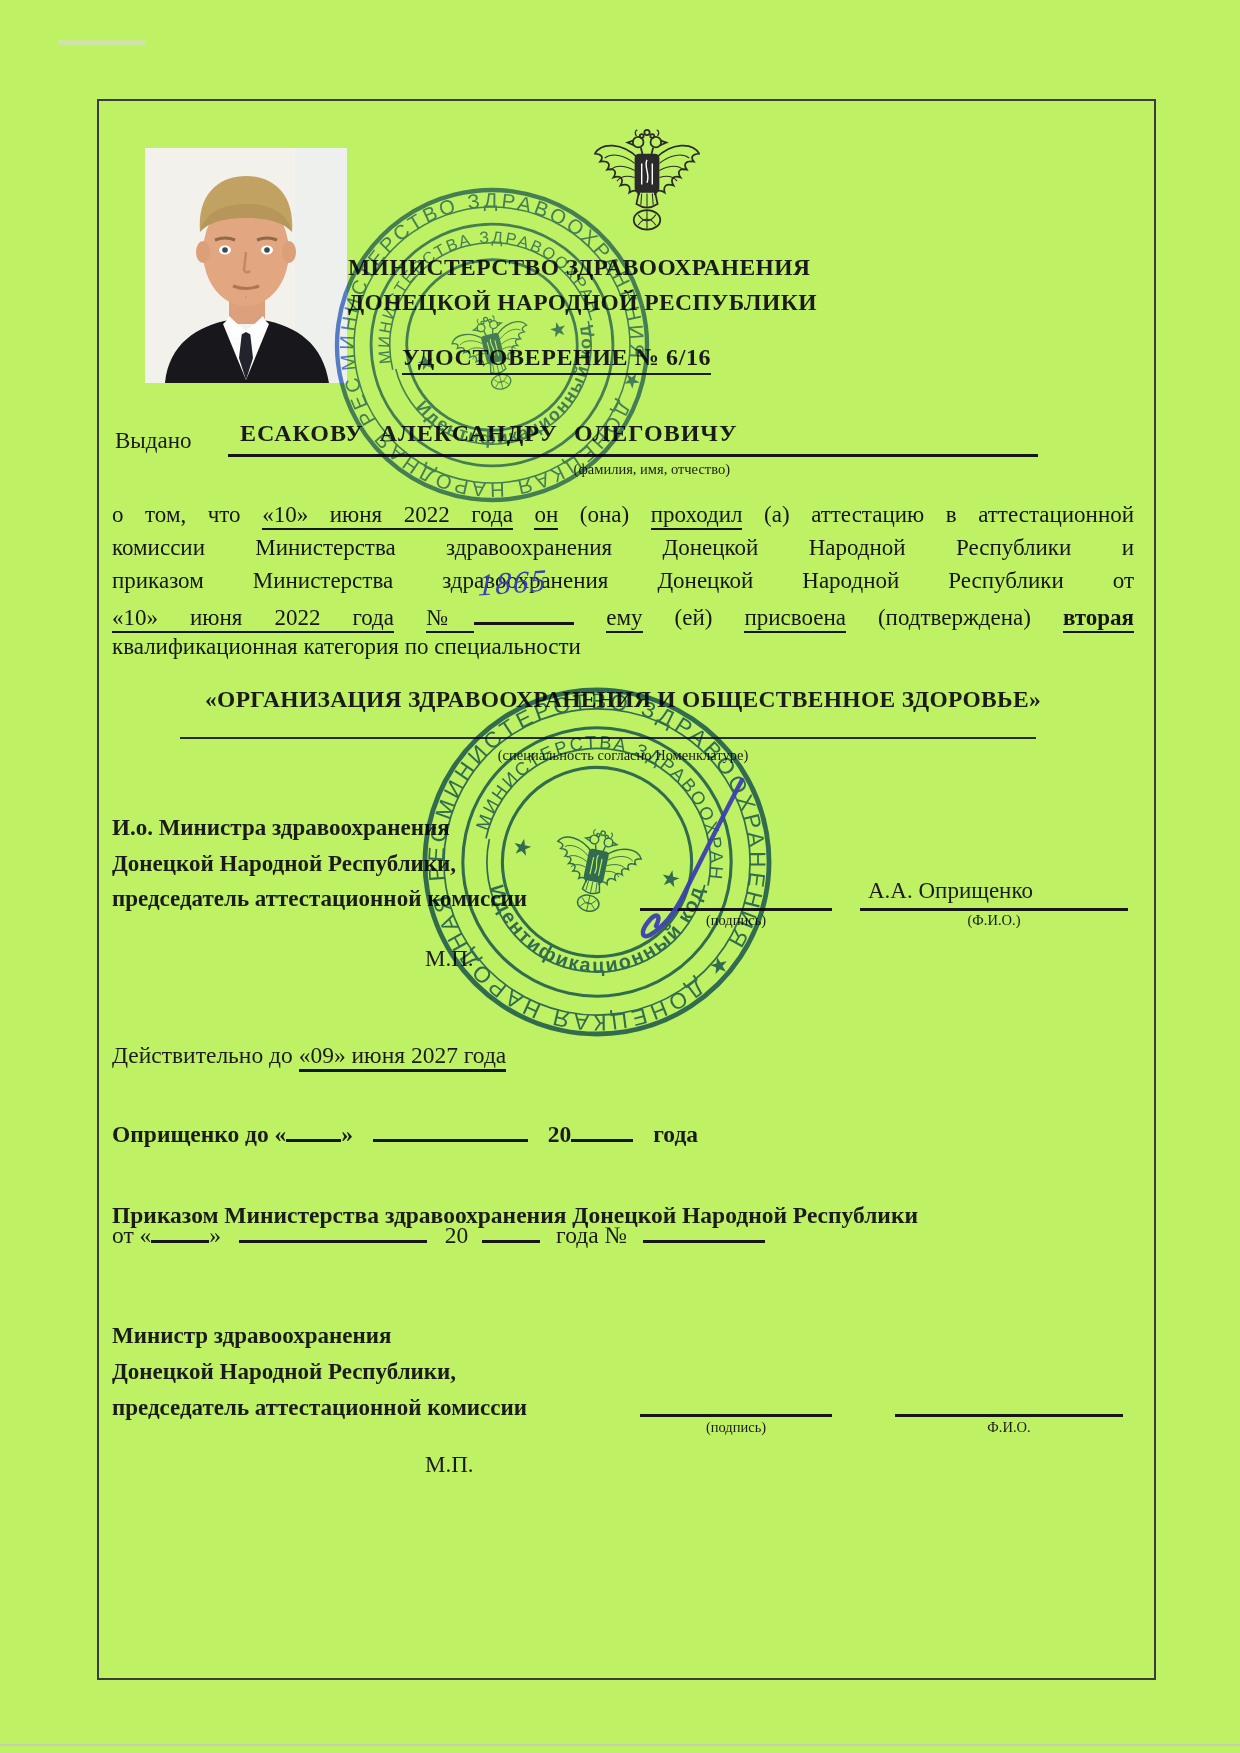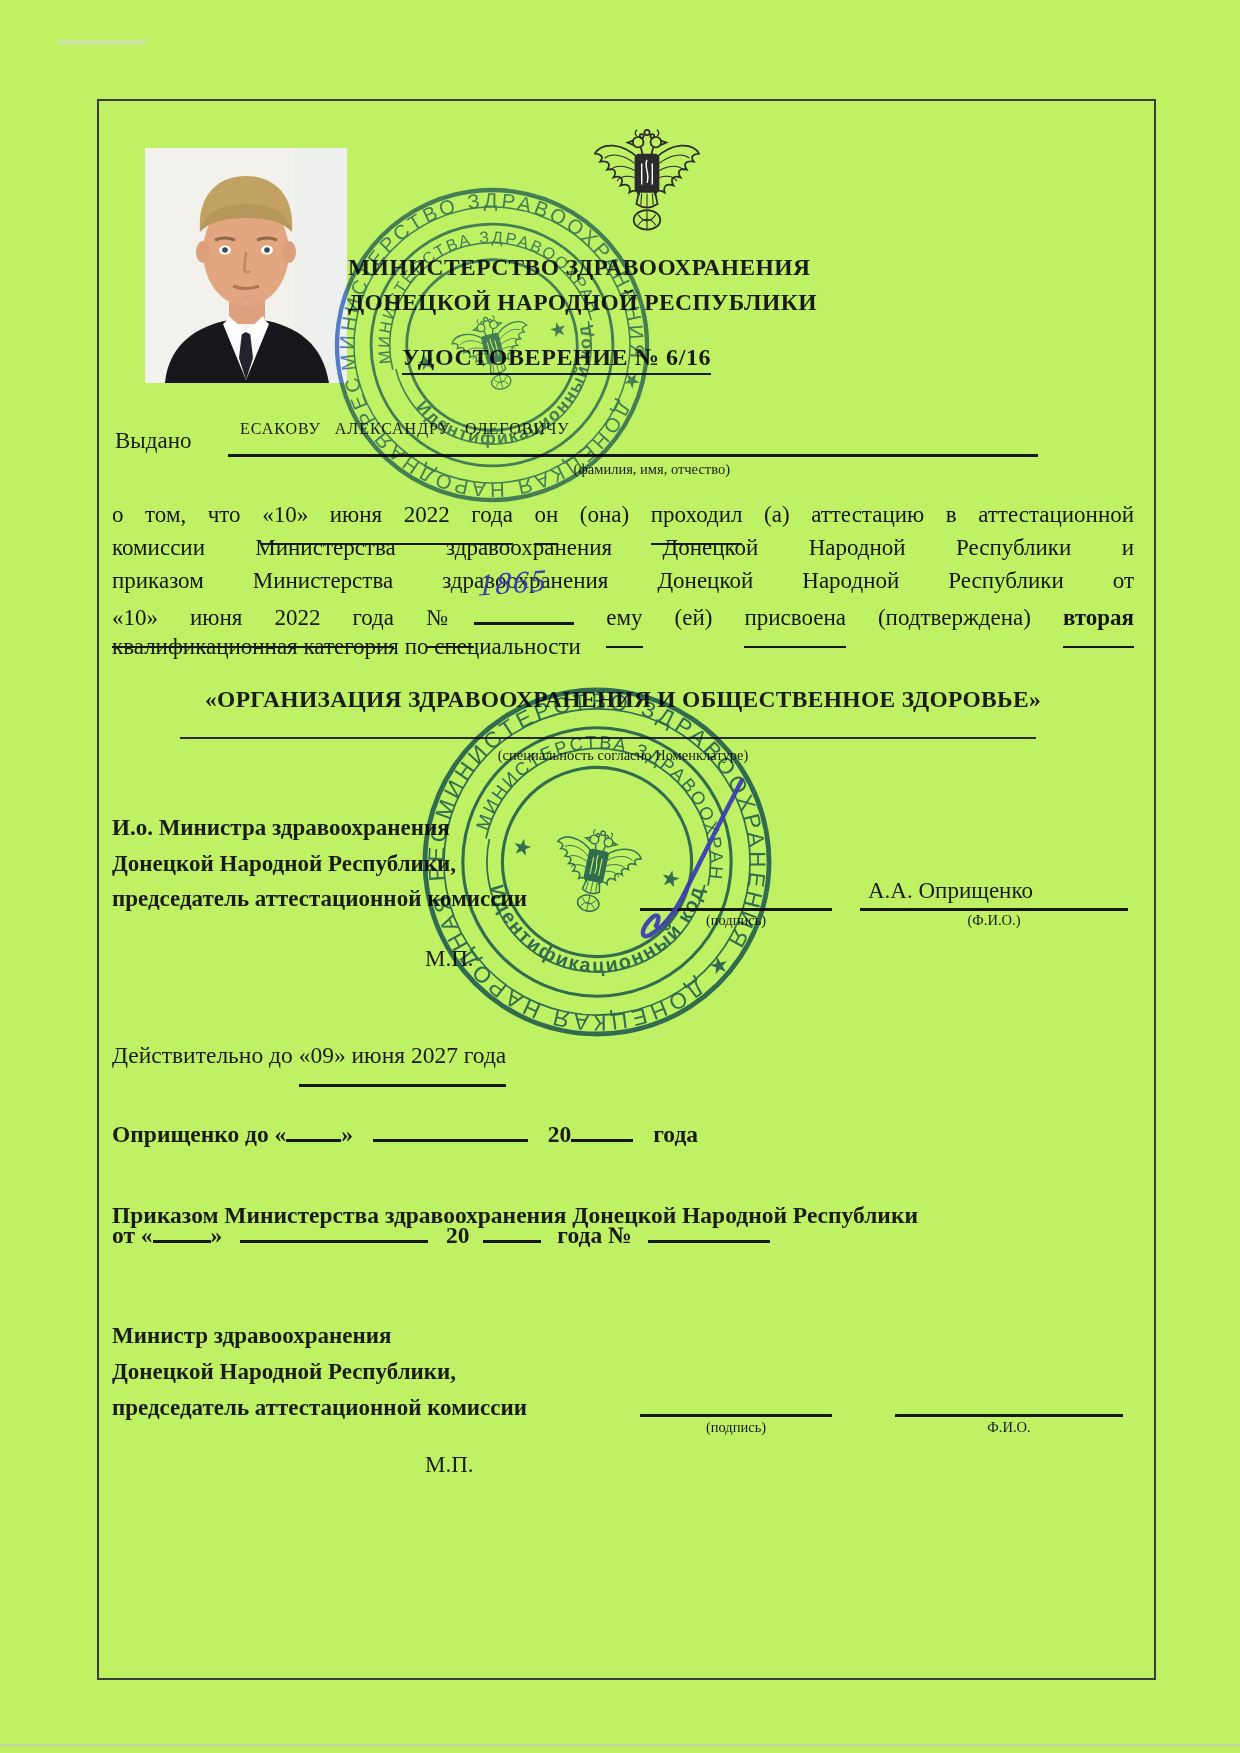--- a/index.html
+++ b/index.html
@@ -15,28 +15,28 @@
   .ministry{position:absolute;left:348px;top:250px;font-size:23.5px;font-weight:bold;
             letter-spacing:.4px;line-height:35px;white-space:nowrap;}
   .cert-title{position:absolute;left:402px;top:344px;font-size:24px;font-weight:bold;
               letter-spacing:.6px;border-bottom:2.5px solid #1b1b1b;padding-bottom:2px;white-space:nowrap;}
 
   .photo{position:absolute;left:145px;top:148px;width:202px;height:235px;}
 
   .issued-label{position:absolute;left:115px;top:428px;font-size:23px;}
   .name-line{position:absolute;left:228px;top:420px;width:810px;height:34px;
              border-bottom:3px solid #161616;}
-  .name-line .nm{display:inline-block;padding-left:12px;font-size:16px;font-weight:normal;
+  .name-line .nm{display:inline-block;padding-left:12px;font-size:24px;font-weight:bold;
                  letter-spacing:1px;word-spacing:9px;white-space:nowrap;}
   .name-hint{position:absolute;left:380px;top:461px;width:350px;text-align:right;font-size:14.5px;}
 
   .pline{position:absolute;left:112px;width:1022px;font-size:23px;line-height:30px;
          text-align:justify;text-align-last:justify;white-space:normal;color:#161616;}
   .pline.last{text-align:left;text-align-last:left;}
-  .u{border-bottom:2px solid #161616;padding-bottom:16px;}
+  .u{border-bottom:2px solid #161616;padding-bottom:1px;}
   .bold{font-weight:bold;}
   .no-wrap{white-space:nowrap;}
   .no-blank{display:inline-block;position:relative;width:100px;height:1em;
             border-bottom:3px solid #161616;vertical-align:baseline;}
   .handwritten{position:absolute;left:4px;top:-31px;font-size:31px;font-style:italic;
                color:#3c3fb0;transform:rotate(-4deg) skewX(-6deg);letter-spacing:2px;white-space:nowrap;}
 
   .specialty{position:absolute;left:112px;top:686px;width:1022px;text-align:center;
              font-size:23.5px;font-weight:bold;letter-spacing:.3px;white-space:nowrap;}
   .spec-line{position:absolute;left:180px;top:737px;width:856px;border-top:2.5px solid #2b2b2b;}
@@ -47,21 +47,21 @@
   .sigline{position:absolute;border-top:3px solid #161616;}
   .sig-hint{position:absolute;text-align:center;font-size:14.5px;}
   .fio-name{position:absolute;left:868px;top:878px;font-size:23px;white-space:nowrap;}
   .mp{position:absolute;font-size:23px;}
 
   .valid{position:absolute;left:112px;top:1042px;font-size:23.5px;font-weight:normal;white-space:nowrap;}
   .valid .u{border-bottom:3px solid #161616;}
   .ext{position:absolute;left:112px;top:1115px;font-size:23.5px;font-weight:bold;white-space:nowrap;}
   .blank{display:inline-block;border-bottom:3px solid #161616;height:1em;vertical-align:baseline;}
   .order1{position:absolute;left:112px;top:1178px;font-size:23.5px;font-weight:bold;white-space:nowrap;margin-top:24px;}
-  .order2{position:absolute;left:112px;top:1216px;font-size:23.5px;font-weight:bold;white-space:nowrap;}
+  .order2{position:absolute;left:112px;top:1216px;font-size:23.5px;font-weight:normal;white-space:nowrap;}
 
   .off-bot{position:absolute;left:112px;top:1318px;font-size:23px;font-weight:bold;
            line-height:36px;white-space:nowrap;}
 
   .stamps{position:absolute;left:0;top:0;mix-blend-mode:multiply;pointer-events:none;}
   .penlayer{position:absolute;left:0;top:0;pointer-events:none;}
 </style>
 </head>
 <body>
 

